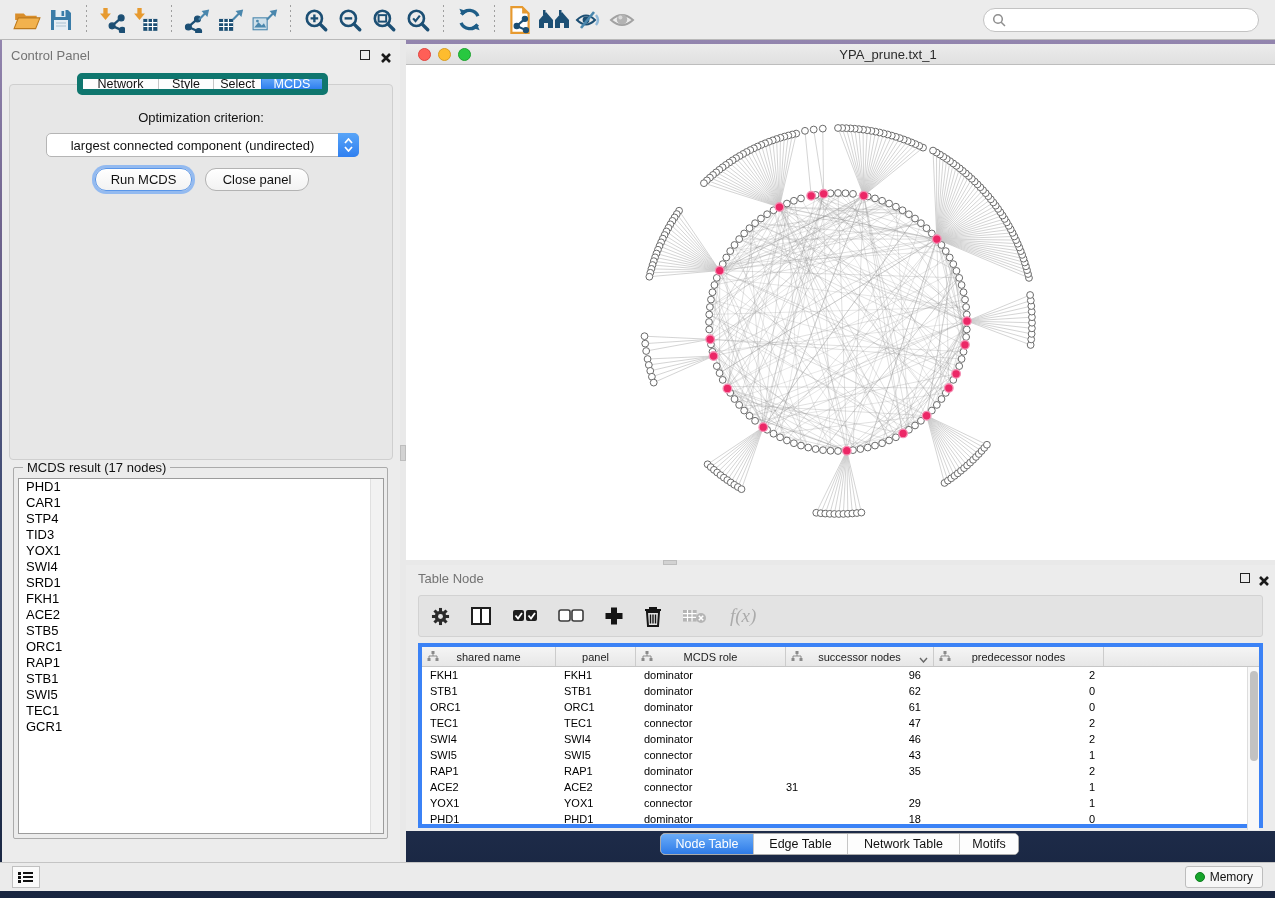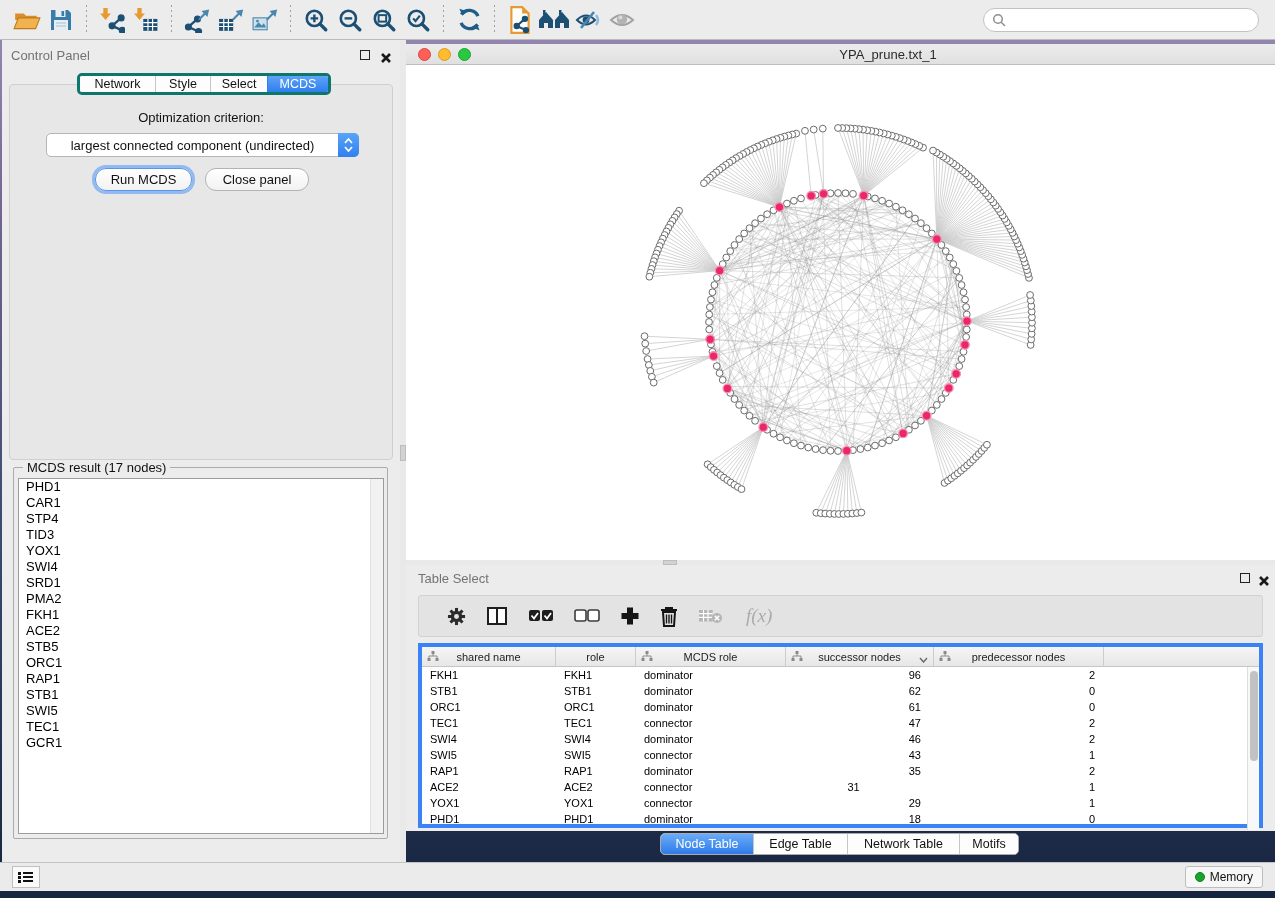--- a/index.html
+++ b/index.html
@@ -25,21 +25,21 @@
 
   
   .control-panel { left:2px; top:40px; width:398px; height:822px; background:#ececec; }
   .panel-title-row { position:absolute; left:0; top:6px; width:100%; height:20px; }
   .panel-title { position:absolute; left:9px; top:2px; font-size:13px; color:#737373; }
   .win-float { position:absolute; width:10px; height:10px; border:1.6px solid #222; background:transparent; }
   .win-close { position:absolute; width:12px; height:12px; }
   .cp-box { position:absolute; left:7px; top:44px; width:384px; height:376px; background:#e7e7e7;
     border:1px solid #cfcfcf; border-radius:4px; }
   .cp-tabs { position:absolute; left:75px; top:33px; height:22px; display:flex;
-    border:3px solid #0f766e; border-radius:5px; overflow:hidden; background:#fff; }
+    border:6px solid #0f766e; border-radius:5px; overflow:hidden; background:#fff; }
   .cp-tab { height:100%; display:flex; align-items:center; justify-content:center;
     font-size:12.5px; color:#111; background:#fdfdfd; border-left:1px solid #c6c6c6; }
   .cp-tab:first-child { border-left:none; }
   .cp-tab.sel { background:linear-gradient(#5ea3f7,#2e7fee); color:#fff; border-left-color:#2e7fee; }
   .opt-label { position:absolute; left:0; top:70px; width:100%; text-align:center; font-size:13px; color:#111; }
   .select-ctl { position:absolute; left:44px; top:93px; width:313px; height:24px; background:#fff;
     border:1px solid #b5b5b5; border-radius:5px; display:flex; align-items:center; }
   .select-ctl .val { flex:1; text-align:center; font-size:13px; color:#111; }
   .select-step { width:21px; height:24px; margin:-1px -1px -1px 0; background:linear-gradient(#59a5f8,#2f7ff0);
     border-radius:0 5px 5px 0; display:flex; flex-direction:column; align-items:center; justify-content:center; gap:2px; }
@@ -64,21 +64,21 @@
   .net-window { left:406px; top:44px; width:964px; height:516px; background:#3b82f6; }
   .net-titlebar { position:absolute; left:0; top:0; width:100%; height:21px;
     background:linear-gradient(#ececec,#e0e0e0); border-bottom:1px solid #bdbdbd; }
   .tl { position:absolute; top:4px; width:13px; height:13px; border-radius:50%; }
   .net-title { position:absolute; left:0; top:3px; width:100%; text-align:center; font-size:13px; color:#2a2a2a; }
   .net-canvas { position:absolute; left:0; top:21px; width:869px; height:495px; background:#fff; }
 
   
   .table-panel { left:406px; top:565px; width:869px; height:266px; background:#ececec; }
   .tp-toolbar { position:absolute; left:12px; top:30px; width:845px; height:42px; background:#e3e3e3;
-    border:1px solid #d2d2d2; border-radius:3px; display:flex; align-items:center; padding-left:28px; gap:20px; }
+    border:1px solid #d2d2d2; border-radius:3px; display:flex; align-items:center; padding-left:12px; gap:20px; }
   .tp-ico { display:flex; align-items:center; justify-content:center; }
   .node-table { position:absolute; left:12px; top:78px; width:845px; height:185px; background:#fff;
     border:4px solid #3b82f6; }
   .nt-header { display:flex; height:20px; background:linear-gradient(#f5f5f5,#e7e7e7); border-bottom:1px solid #c6c6c6; }
   .nt-hcell { position:relative; height:100%; border-right:1px solid #cccccc; display:flex;
     align-items:center; justify-content:center; font-size:11px; color:#222; }
   .nt-hcell .tree { position:absolute; left:5px; top:4px; }
   .nt-hcell .sort { position:absolute; right:5px; top:6px; }
   .nt-row { display:flex; height:16px; }
   .nt-cell { font-size:11px; color:#000; line-height:16px; white-space:nowrap; }
@@ -271,21 +271,21 @@
     <span class="win-close" style="left:378px; top:4px;">
       <svg width="12" height="12">
           <path d="M2 2 L10 10 M10 2 L2 10" stroke="#1a1a1a" stroke-width="2.6"></path>
         </svg>
     </span>
   </div>
   <div class="cp-box"></div>
   <div class="cp-tabs" id="cp-tabs">
       <div class="cp-tab" style="width: 75px;">Network</div>
       <div class="cp-tab" style="width: 55px;">Style</div>
-      <div class="cp-tab" style="width: 57px;">Select</div>
+      <div class="cp-tab" style="width: 48px;">Select</div>
       <div class="cp-tab sel" style="width: 61px;">MCDS</div>
     </div>
   <div class="opt-label">Optimization criterion:</div>
   <div class="select-ctl">
     <span class="val">largest connected component (undirected)</span>
     <span class="select-step">
       <svg width="9" height="6">
           <path d="M1 5 L4.5 1 L8 5" fill="none" stroke="#fff" stroke-width="1.7"></path>
         </svg>
       <svg width="9" height="6">
@@ -299,21 +299,20 @@
     <span class="result-legend">MCDS result (17 nodes)</span>
     <div class="result-list" id="mcds-list">
       <div class="result-scroll"></div>
     <div class="result-item">PHD1</div>
         <div class="result-item">CAR1</div>
         <div class="result-item">STP4</div>
         <div class="result-item">TID3</div>
         <div class="result-item">YOX1</div>
         <div class="result-item">SWI4</div>
         <div class="result-item">SRD1</div>
-        <div class="result-item">PMA2</div>
         <div class="result-item">FKH1</div>
         <div class="result-item">ACE2</div>
         <div class="result-item">STB5</div>
         <div class="result-item">ORC1</div>
         <div class="result-item">RAP1</div>
         <div class="result-item">STB1</div>
         <div class="result-item">SWI5</div>
         <div class="result-item">TEC1</div>
         <div class="result-item">GCR1</div>
       </div>
@@ -994,21 +993,21 @@
         <circle cx="560.9968563609959" cy="256.099417421563" r="4.3" fill="#ec2766" stroke="#f490b4" stroke-width="1.3"></circle>
       </svg>
   </div>
 </div>
 
 <div class="abs h-splitter">
     <div class="h-handle"></div>
   </div>
 
 <div class="abs table-panel">
-  <span class="panel-title" style="position:absolute; left:12px; top:6px; font-size:13px;">Table Select</span>
+  <span class="panel-title" style="position:absolute; left:12px; top:6px; font-size:13px;">Table Node</span>
   <span class="win-float" style="left:834px; top:8px;"></span>
   <span class="win-close" style="left:852px; top:8px;">
     <svg width="12" height="12">
         <path d="M2 2 L10 10 M10 2 L2 10" stroke="#1a1a1a" stroke-width="2.6"></path>
       </svg>
   </span>
   <div class="tp-toolbar" id="table-toolbar">
       <div class="tp-ico">
         <svg width="19" height="19" viewBox="-10 -10 20 20">
           <rect x="-1.6" y="-9" width="3.2" height="4" fill="#2b2b2b" transform="rotate(0)"></rect>
@@ -1083,21 +1082,21 @@
               <g fill="#8a8a8a">
                 <rect x="4.5" y="0" width="3" height="3"></rect>
                 <rect x="0.5" y="7" width="3" height="3"></rect>
                 <rect x="8.5" y="7" width="3" height="3"></rect>
               </g>
               <path d="M6 3 v2 M2 7 v-2 h8 v2" stroke="#8a8a8a" fill="none"></path>
             </svg></span>
           <span>shared name</span>
         </div>
         <div class="nt-hcell" style="width: 80px;">
-          <span>role</span>
+          <span>panel</span>
         </div>
         <div class="nt-hcell" style="width: 150px;">
           <span class="tree"><svg width="12" height="11" viewBox="0 0 12 11">
               <g fill="#8a8a8a">
                 <rect x="4.5" y="0" width="3" height="3"></rect>
                 <rect x="0.5" y="7" width="3" height="3"></rect>
                 <rect x="8.5" y="7" width="3" height="3"></rect>
               </g>
               <path d="M6 3 v2 M2 7 v-2 h8 v2" stroke="#8a8a8a" fill="none"></path>
             </svg></span>
@@ -1179,21 +1178,21 @@
         <div class="nt-cell" style="width: 134px; padding-left: 8px;">RAP1</div>
         <div class="nt-cell" style="width: 80px; padding-left: 8px;">RAP1</div>
         <div class="nt-cell" style="width: 150px; padding-left: 8px;">dominator</div>
         <div class="nt-cell" style="width: 148px; text-align: right; padding-right: 13px;">35</div>
         <div class="nt-cell" style="width: 170px; text-align: right; padding-right: 9px;">2</div>
       </div>
       <div class="nt-row">
         <div class="nt-cell" style="width: 134px; padding-left: 8px;">ACE2</div>
         <div class="nt-cell" style="width: 80px; padding-left: 8px;">ACE2</div>
         <div class="nt-cell" style="width: 150px; padding-left: 8px;">connector</div>
-        <div class="nt-cell" style="width: 148px; text-align: center; padding-right: 13px;">31</div>
+        <div class="nt-cell" style="width: 148px; text-align: left; padding-right: 13px;">31</div>
         <div class="nt-cell" style="width: 170px; text-align: right; padding-right: 9px;">1</div>
       </div>
       <div class="nt-row">
         <div class="nt-cell" style="width: 134px; padding-left: 8px;">YOX1</div>
         <div class="nt-cell" style="width: 80px; padding-left: 8px;">YOX1</div>
         <div class="nt-cell" style="width: 150px; padding-left: 8px;">connector</div>
         <div class="nt-cell" style="width: 148px; text-align: right; padding-right: 13px;">29</div>
         <div class="nt-cell" style="width: 170px; text-align: right; padding-right: 9px;">1</div>
       </div>
       <div class="nt-row">

